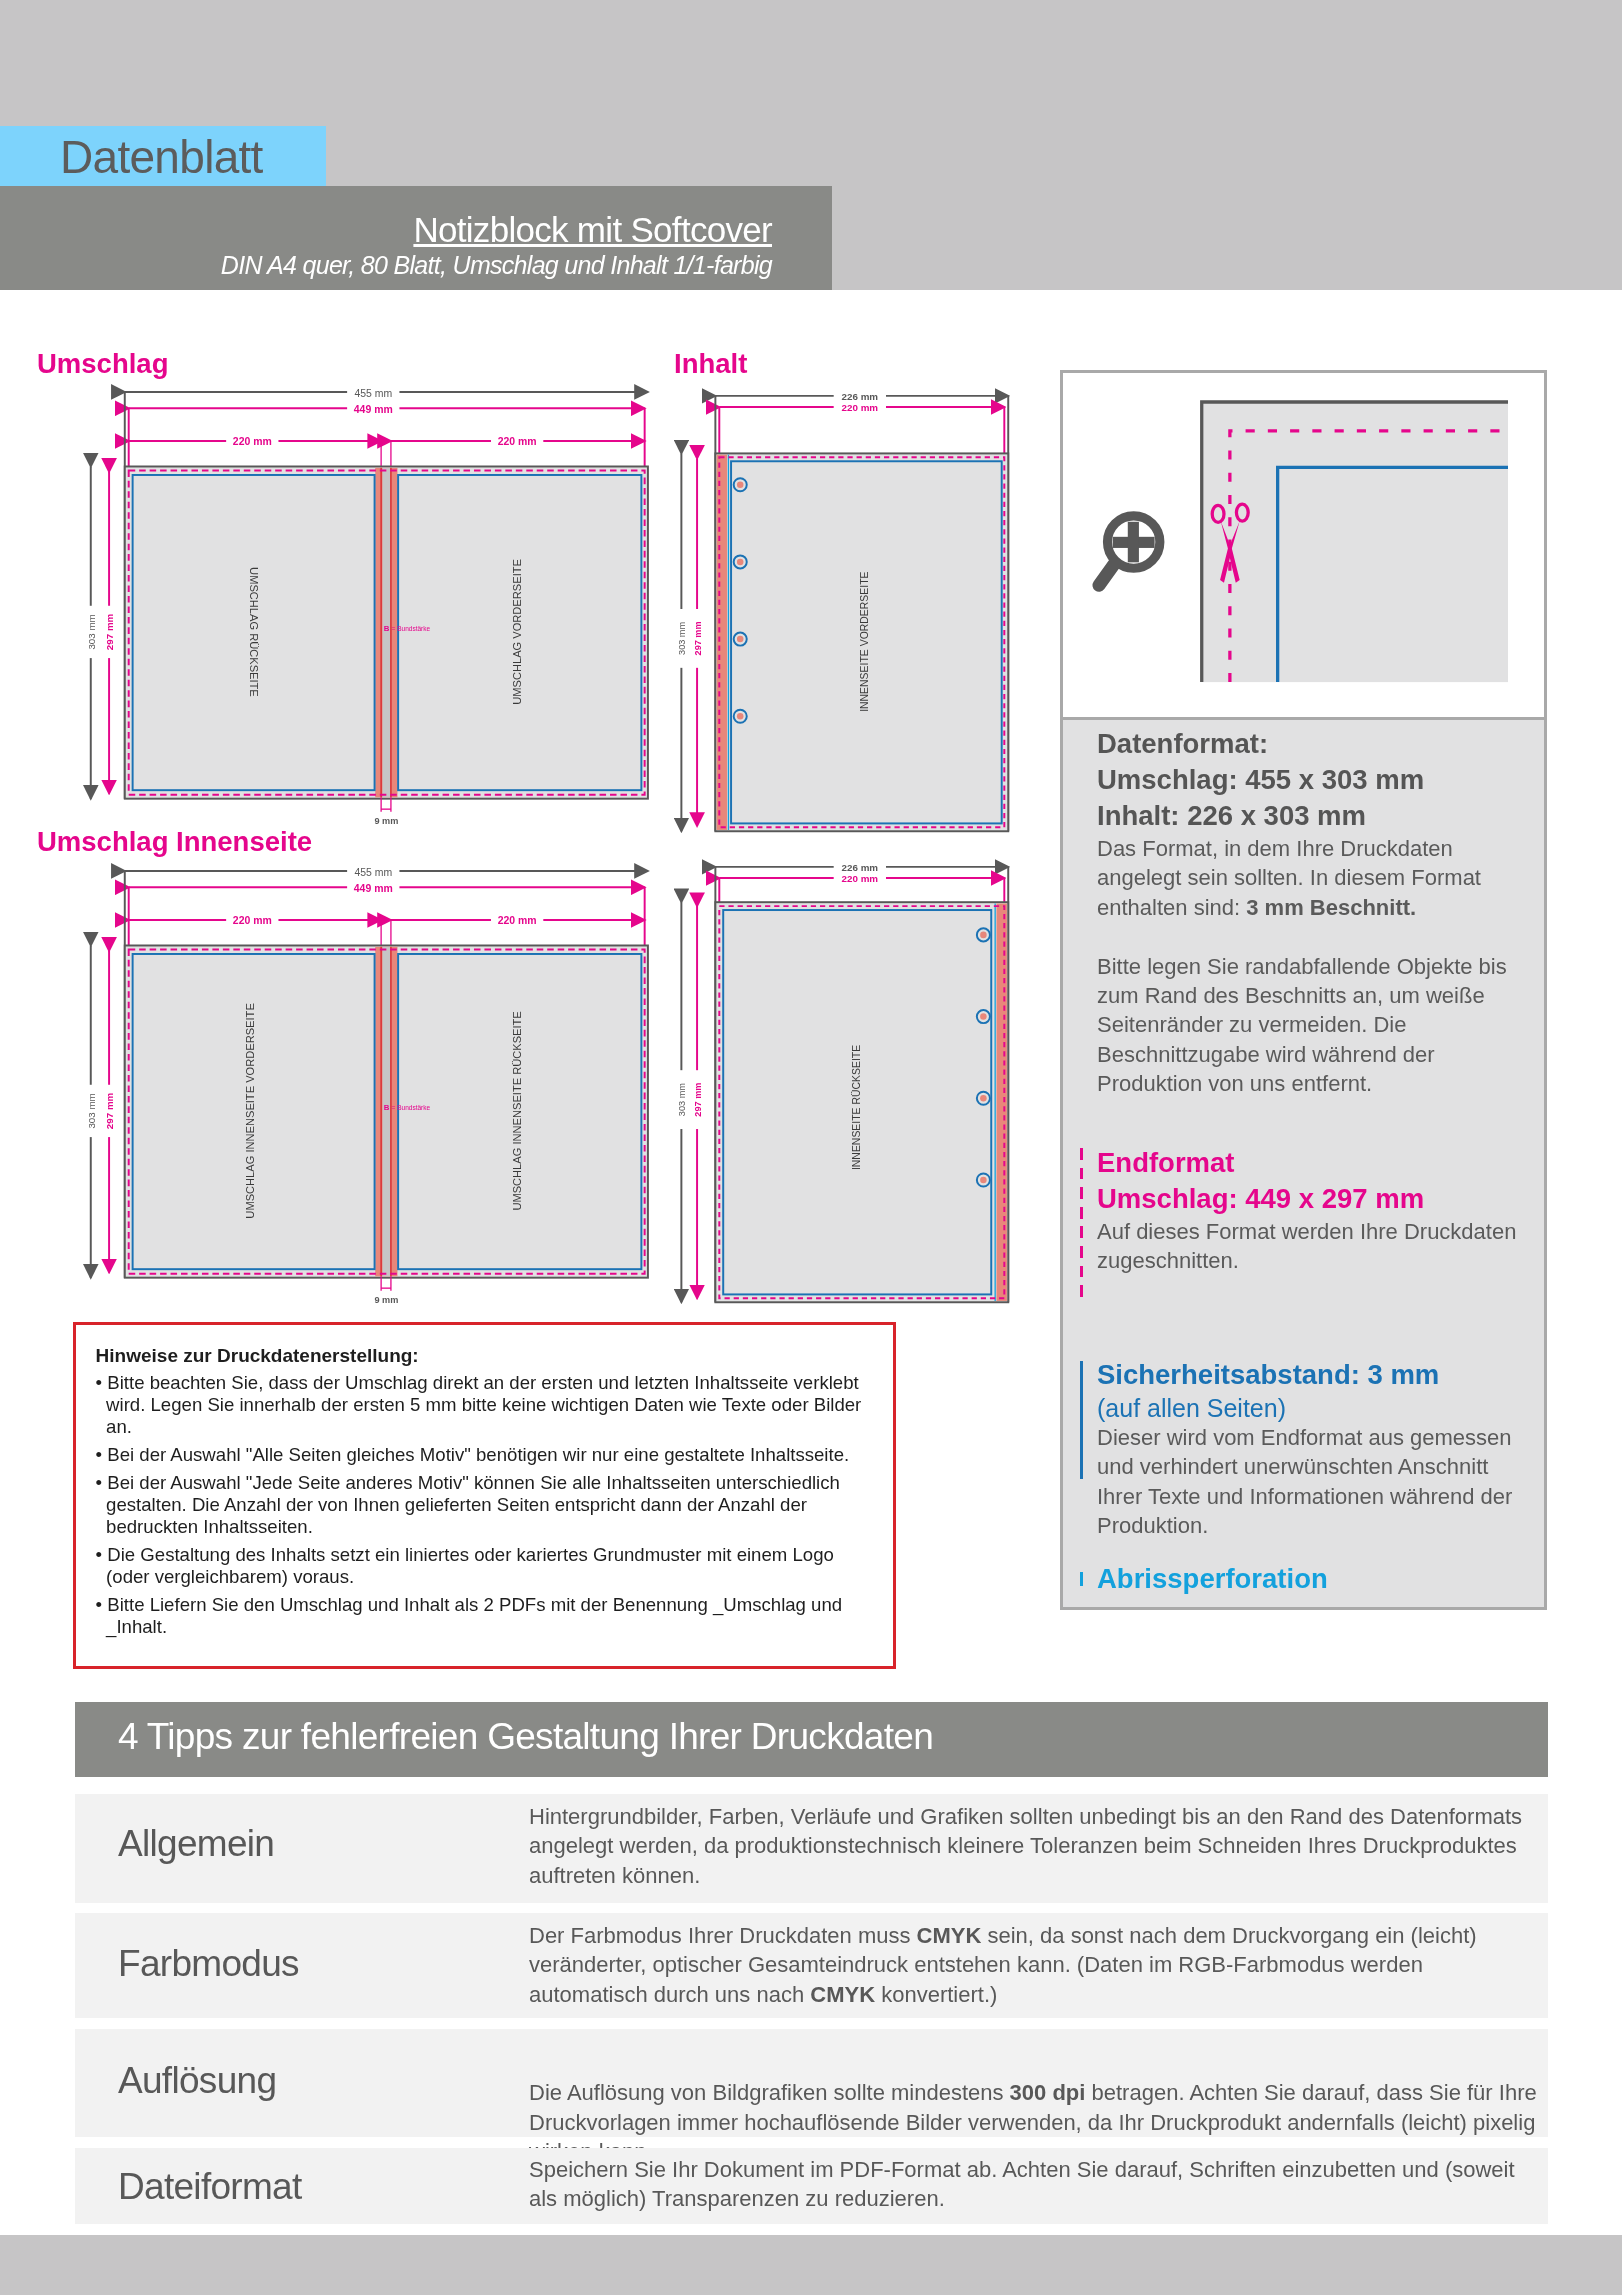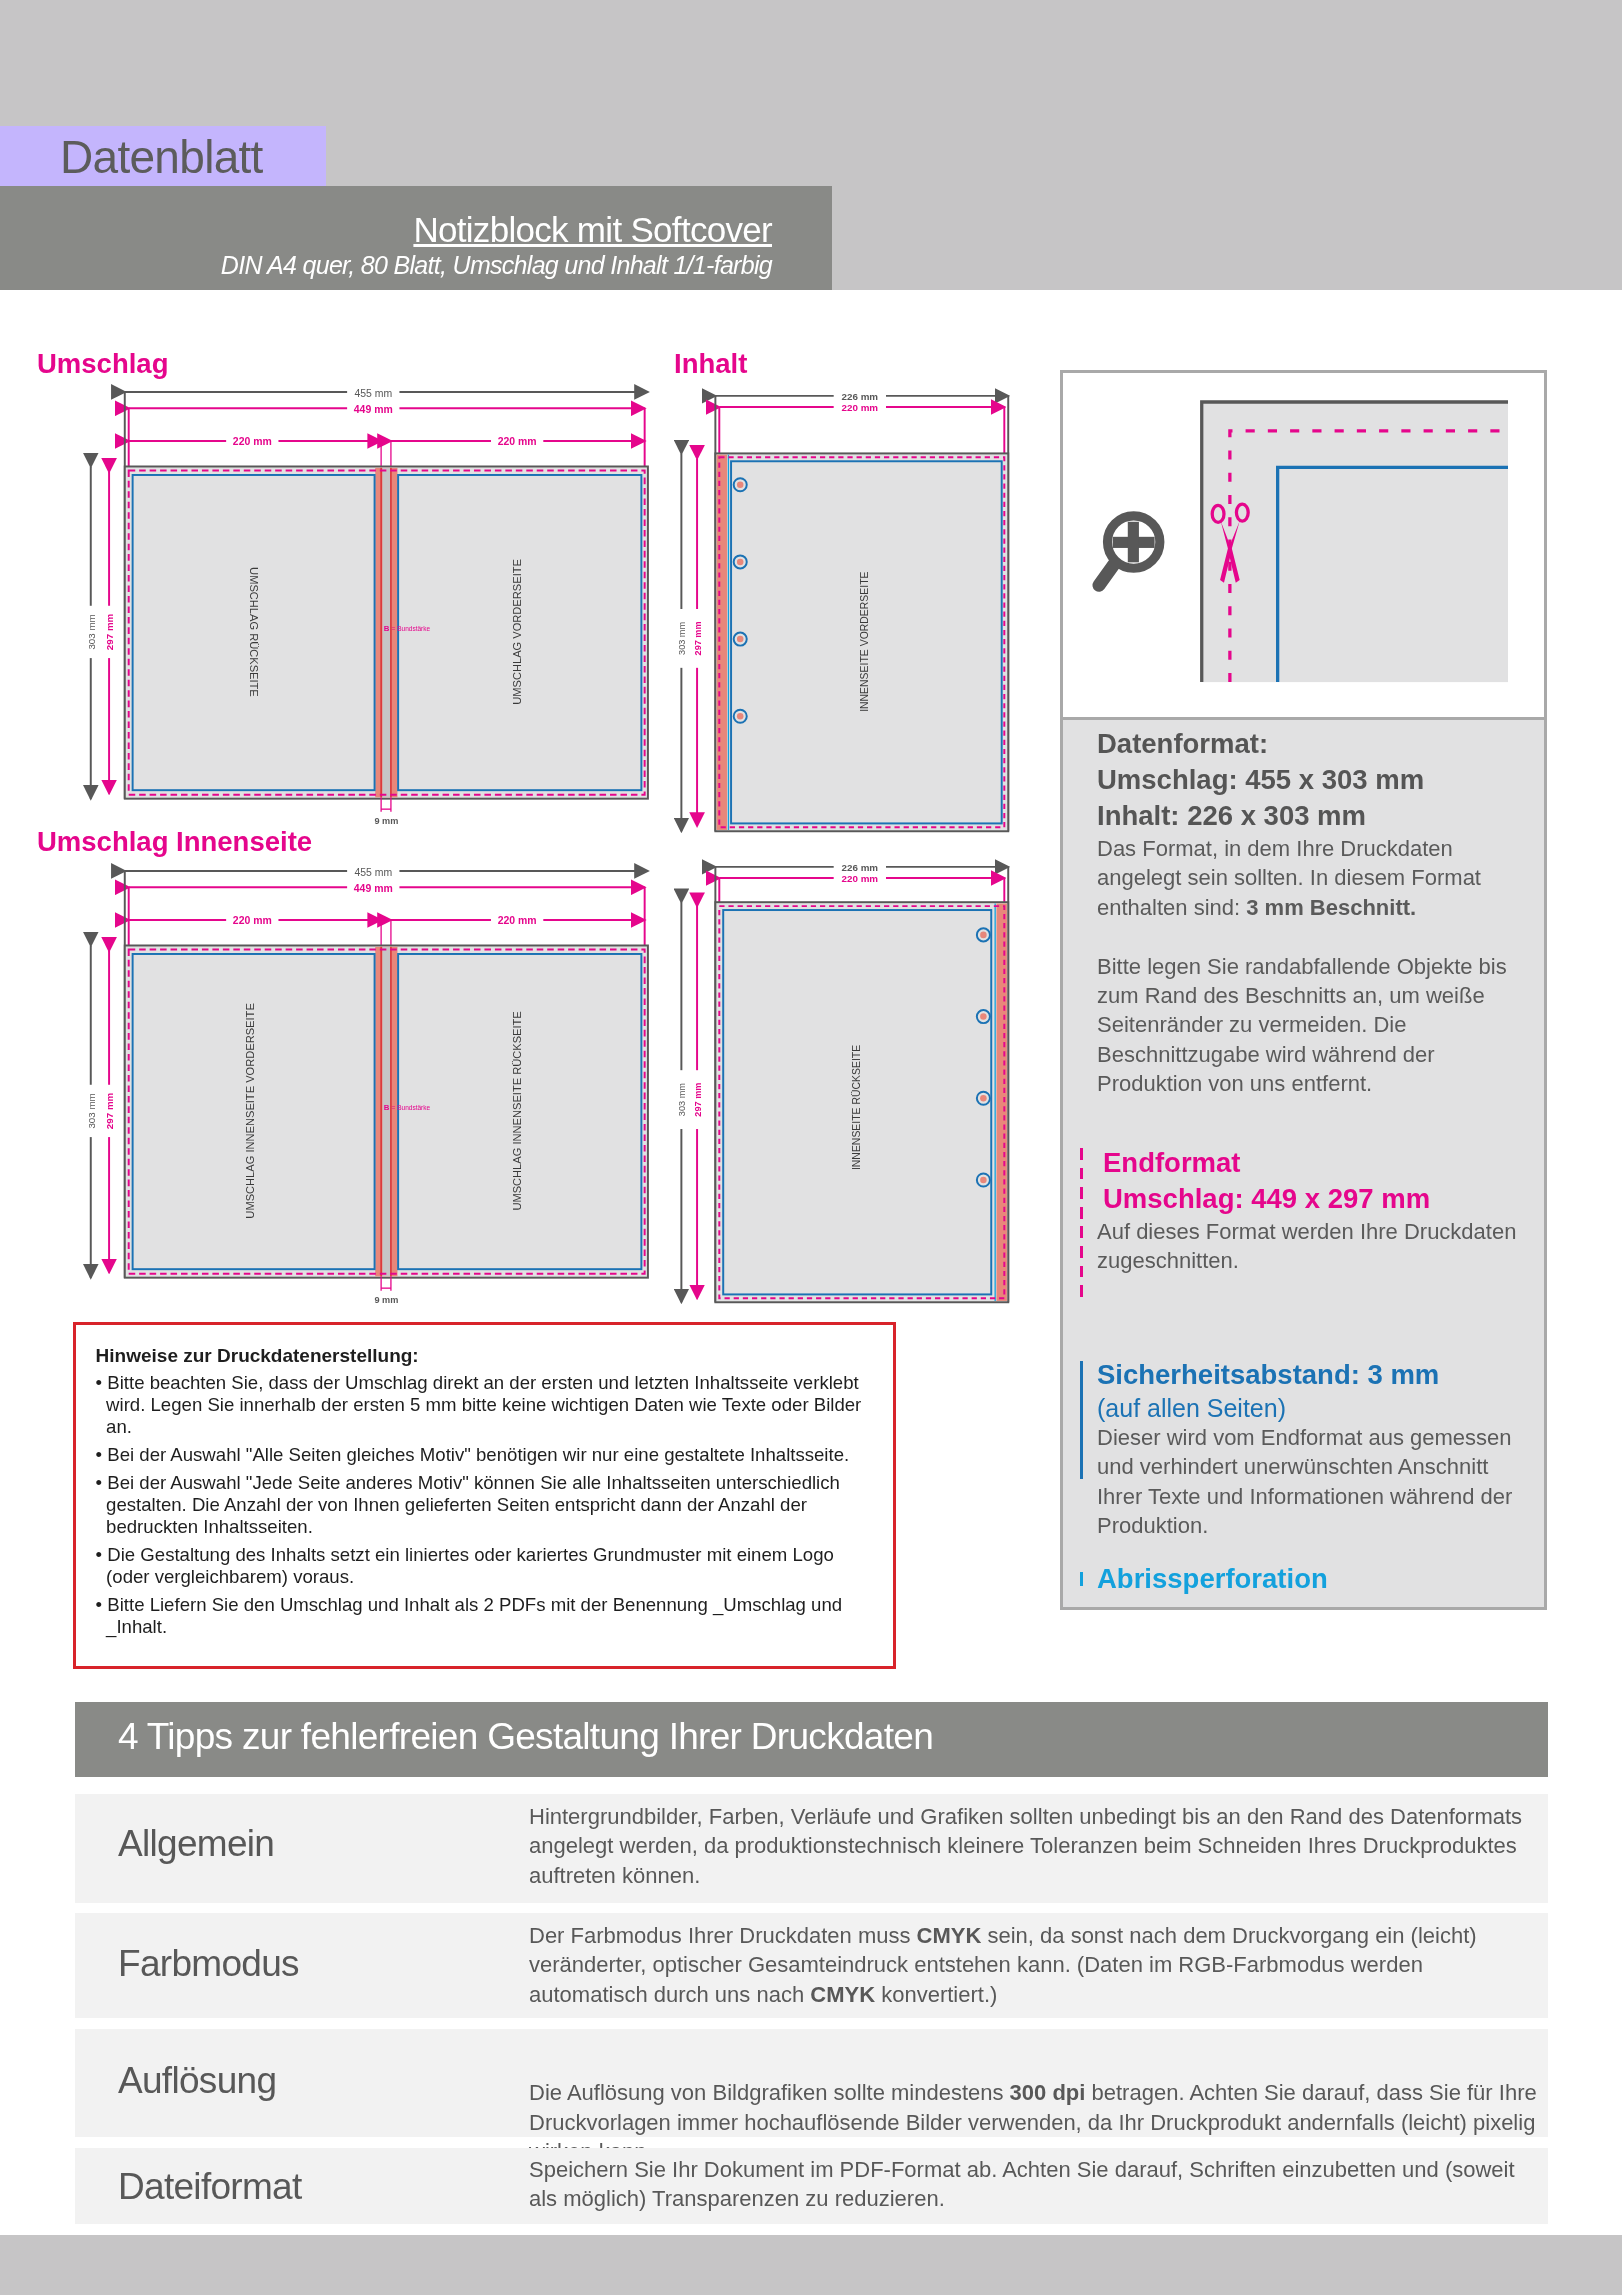--- a/index.html
+++ b/index.html
@@ -1,34 +1,34 @@
 <!DOCTYPE html>
 <html style="font-size:10.5px"><head>
 <meta charset="utf-8">
 <style>
   html, body { margin:0; padding:0; }
   body { width:1623px; height:2295px; position:relative; background:#ffffff; font-family:"Liberation Sans", sans-serif; color:#585858; overflow:hidden; }
   .abs { position:absolute; }
   .top-band { left:0; top:0; width:1623px; height:290px; background:#c6c5c6; }
-  .doc-label { left:0; top:126px; width:326px; height:60px; background:#c4b5fd; }
+  .doc-label { left:0; top:126px; width:326px; height:60px; background:#7dd3fc; }
   .doc-label span { position:absolute; left:60px; top:3.9px; font-size:46px; color:#5c5c5c; letter-spacing:-0.7px; }
   .title-band { left:0; top:186px; width:832px; height:104px; background:#898a87; color:#fff; text-align:right; }
   .title-band .t1 { position:absolute; right:60px; top:24px; font-size:35px; letter-spacing:-0.7px;text-decoration:underline; }
   .title-band .t2 { position:absolute; right:60px; top:65px; font-size:25px; letter-spacing:-0.7px;font-style:italic; }
   .footer-band { left:0; top:2235px; width:1623px; height:61px; background:#c6c5c6; }
 
   .sec-title { font-weight:bold; color:#e5068c; font-size:27.5px; }
   svg text { font-family:"Liberation Sans", sans-serif; }
 
   .info-panel { left:1060px; top:370px; width:487px; height:1240px; border:3.3px solid #a9a9a9; box-sizing:border-box; background:#e1e1e2; }
   .zoom-area { position:absolute; left:0; top:0; width:481px; height:344px; background:#fff; border-bottom:3.3px solid #a9a9a9; }
   .info-text { position:absolute; left:34px; width:432px; font-size:22px; line-height:29.4px; color:#5a5a5a; }
   .info-text b { color:#5a5a5a; }
   .h-gray { font-weight:bold; font-size:27.5px; line-height:36px; color:#555; }
-  .h-pink { font-weight:bold; font-size:27.5px; line-height:36px; color:#e5068c;margin-left:6px; }
+  .h-pink { font-weight:bold; font-size:27.5px; line-height:36px; color:#e5068c; }
   .h-blue { font-weight:bold; font-size:27.5px; line-height:36px; color:#1b72b4; }
   .h-cyan { font-weight:bold; font-size:27.5px; line-height:36px; color:#13a1dd; }
   .sub-blue { font-size:25px; line-height:30px; color:#1b72b4; }
   .mark-pink { position:absolute; left:17px; width:2.6px; background:repeating-linear-gradient(#e5068c 0 11.8px, transparent 11.8px 19.6px); }
   .mark-blue { position:absolute; left:17px; width:2.6px; background:#1b72b4; }
   .mark-cyan { position:absolute; left:17px; width:2.6px; background:#13a1dd; }
 
   .hint-box { left:73px; top:1322px; width:823px; height:347px; border:3.9px solid #d8232a; box-sizing:border-box; background:#fff; }
   .hint-box .hb-title { position:absolute; left:19.6px; top:19.6px; font-weight:bold; font-size:19px; color:#1e1e1e; }
   .hint-box ul { position:absolute; left:19.6px; top:47px; width:779px; margin:0; padding:0; list-style:none; font-size:18.6px; line-height:22px; color:#1e1e1e; }

